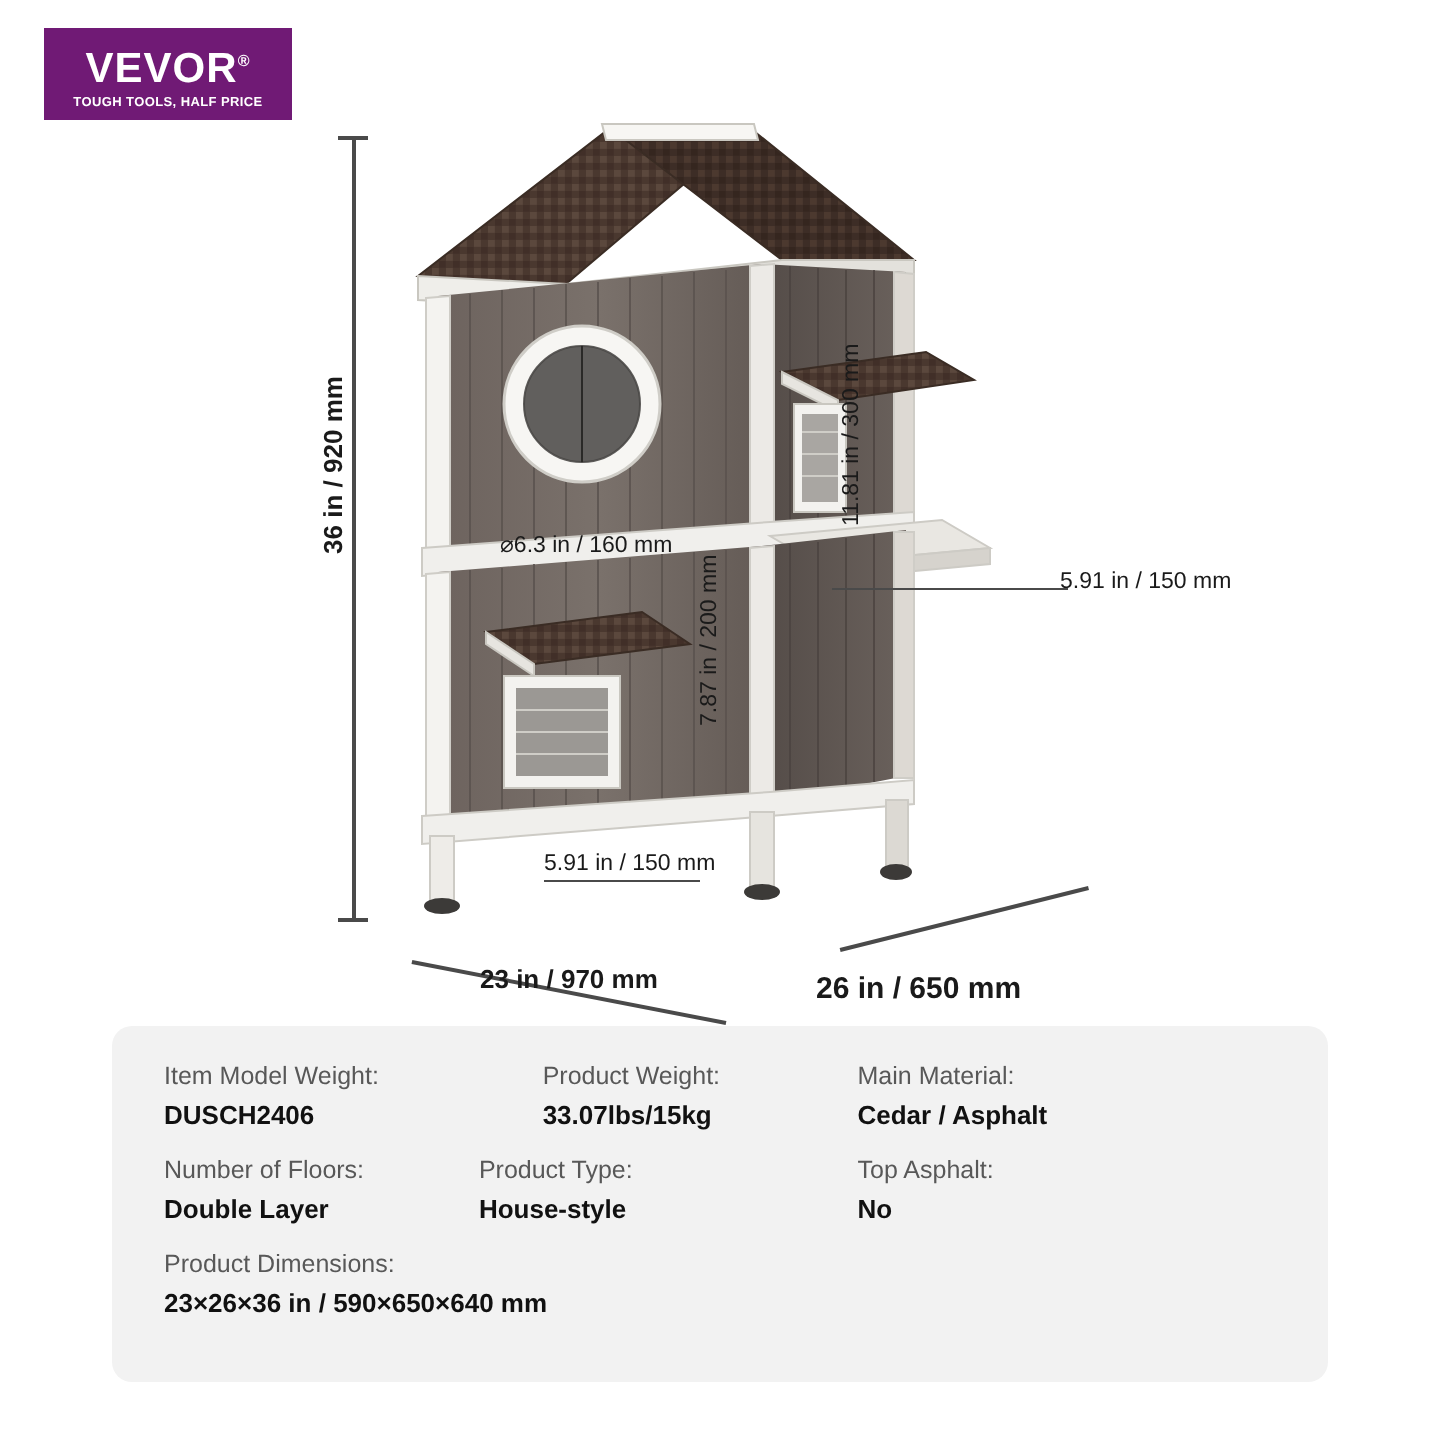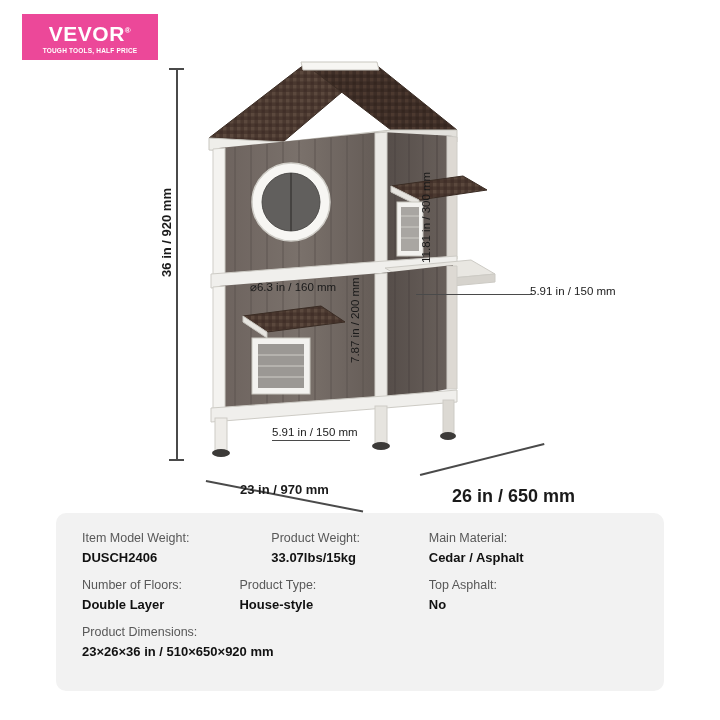--- a/index.html
+++ b/index.html
@@ -13,23 +13,23 @@
     font-family: "Liberation Sans", sans-serif;
     position: relative;
     overflow: hidden;
   }
 
   
   .logo {
     position: absolute;
     left: 22px;
     top: 14px;
-    width: 136px;
+    width: 124px;
     height: 46px;
-    background: #ec4899;
+    background: #701a75;
     display: flex;
     flex-direction: column;
     align-items: center;
     justify-content: center;
     color: #ffffff;
   }
   .logo-word {
     font-size: 21px;
     font-weight: bold;
     letter-spacing: 0.5px;
@@ -87,24 +87,24 @@
     font-size: 13px;
     font-weight: bold;
   }
 
   
   #w-line { left: 206px; top: 430px; width: 160px; height: 1.5px; transform: rotate(11deg); transform-origin: left center;}
   #w-label { left: 240px; top: 432px; font-size: 13px; font-weight: bold; }
 
   
   #d-line { left: 420px; top: 424px; width: 128px; height: 1.5px; transform: rotate(-14deg); transform-origin: left center; }
-  #d-label { left: 452px; top: 436px; font-size: 18px; font-weight: bold; }
-
-  
-  #c-hole { left: 250px; top: 215px; margin-top: 15px; }
+  #d-label { left: 408px; top: 436px; font-size: 15px; font-weight: bold; }
+
+  
+  #c-hole { left: 250px; top: 215px; }
   #c-right-h { left: 420px; top: 213px; transform: rotate(-90deg); transform-origin: left top; }
   #c-right-w { left: 530px; top: 235px; }
   #c-low-w { left: 272px; top: 376px; }
   #c-low-h { left: 349px; top: 313px; transform: rotate(-90deg); transform-origin: left top; }
 
   .leader {
     position: absolute;
     background: #4a4a4a;
     height: 1px;
   }
@@ -331,17 +331,17 @@
     </div>
     <div class="spec-cell c3">
       <span class="spec-key">Top Asphalt:</span>
       <span class="spec-val">No</span>
     </div>
   </div>
 
   <div class="spec-row">
     <div class="spec-cell wide">
       <span class="spec-key">Product Dimensions:</span>
-      <span class="spec-val">23×26×36 in / 510×650×920 mm</span>
+      <span class="spec-val">23×26×36 in / 590×650×640 mm</span>
     </div>
   </div>
 
 </div>
 
 </body></html>

